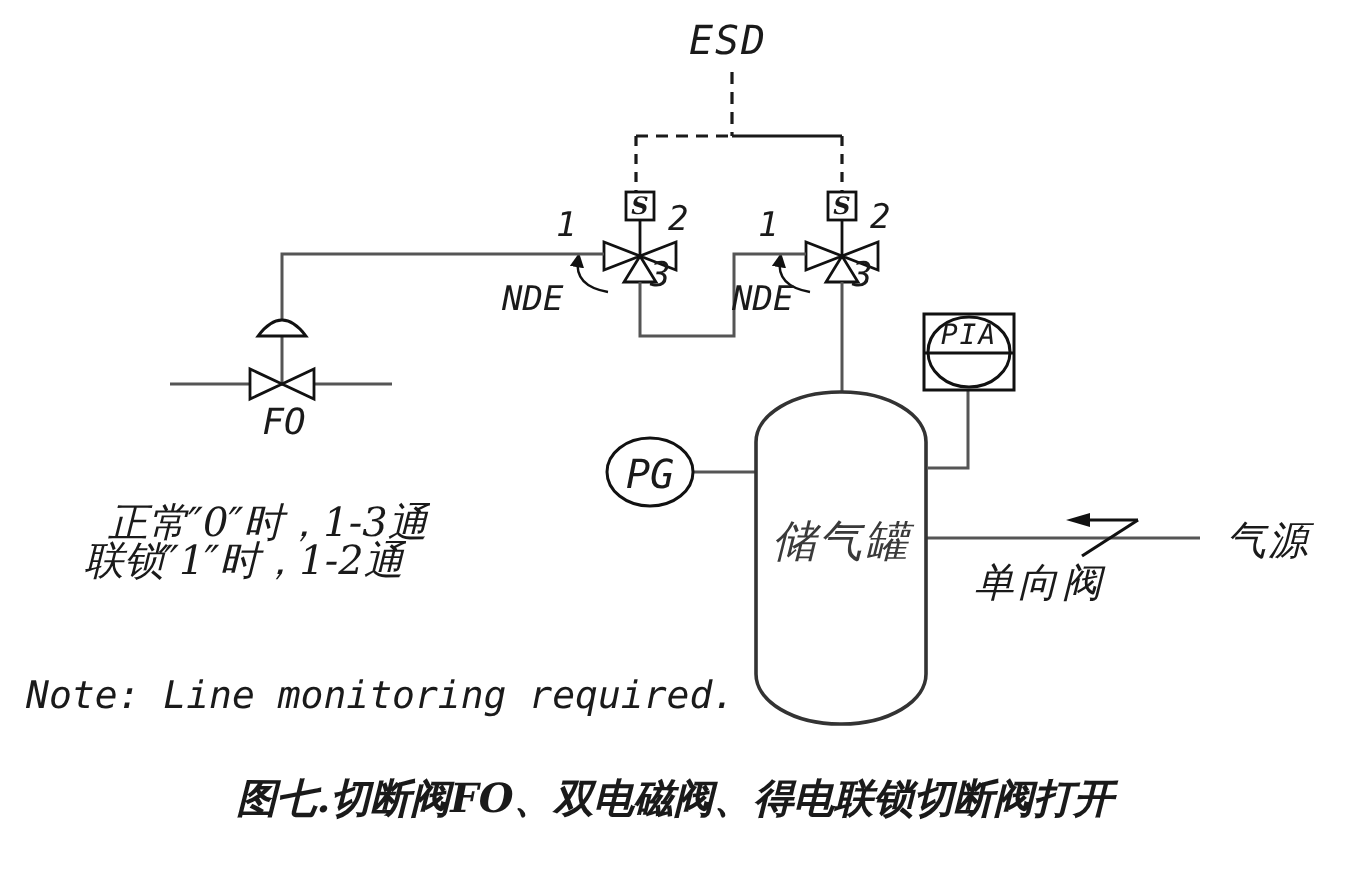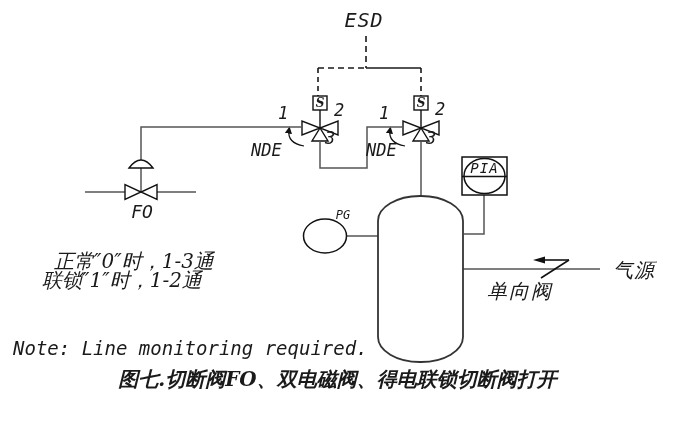--- a/index.html
+++ b/index.html
@@ -14,30 +14,30 @@
   .sbox{width:14px;height:14px;font-size:12px;font-weight:600;display:flex;align-items:center;justify-content:center;
         font-family:"DejaVu Serif","Liberation Serif",serif;}
   .s1{left:313px;top:96px;}
   .s2{left:414px;top:96px;}
   .num{font-size:17px;}
   .n11{left:278px;top:105px;} .n12{left:334px;top:102px;} .n13{left:325px;top:130px;}
   .n21{left:379px;top:105px;} .n22{left:435px;top:101px;} .n23{left:426px;top:130px;}
   .nde{font-size:17px;}
   .nde1{left:251px;top:142px;} .nde2{left:366px;top:142px;}
   .fo{left:127px;top:203px;width:30px;font-size:18px;}
-  .pg{left:303px;top:209px;width:44px;font-size:12px;margin-left:18px;}
+  .pg{left:303px;top:227px;width:44px;font-size:20px;}
   .pia{left:462px;top:161px;width:45px;font-size:14px;letter-spacing:1px;}
   .tank{left:378px;top:261px;width:85px;font-size:22px;color:#3a3a3a;letter-spacing:1px;}
   .chk{left:487px;top:281px;font-size:20px;letter-spacing:2px;}
   .src{left:613px;top:260px;font-size:20px;letter-spacing:1px;}
   .nl1{left:54px;top:251px;font-size:20px;}
   .nl2{left:42px;top:270px;font-size:20px;}
   .nl3{left:13px;top:312px;font-size:19px;}
   .nl4{left:13px;top:339px;font-size:19px;}
-  .cap{left:0;top:369px;width:675px;font-size:20px;font-weight:bold;}
+  .cap{left:0;top:389px;width:675px;font-size:20px;font-weight:bold;}
 </style>
 </head>
 <body>
 
 <div class="stage">
 
   <svg width="675" height="443" viewBox="0 0 675 443">
     <defs>
       <marker id="arw" markerWidth="8" markerHeight="8" refX="3" refY="3" orient="auto">
         <path d="M0,0 L6,3 L0,6 Z" fill="#111"></path>
@@ -116,20 +116,21 @@
   <span class="t mono num n22">2</span>
   <span class="t mono num n23">3</span>
 
   <span class="t mono nde nde1">NDE</span>
   <span class="t mono nde nde2">NDE</span>
 
   <span class="t mono fo ctr">FO</span>
   <span class="t mono pg ctr">PG</span>
   <span class="t mono pia ctr">PIA</span>
 
+  <span class="t serif tank ctr">储气罐</span>
   <span class="t serif chk">单向阀</span>
   <span class="t serif src">气源</span>
 
   <span class="t serif nl1">正常″0″时，1-3通</span>
   <span class="t serif nl2">联锁″1″时，1-2通</span>
   <span class="t mono nl4">Note: Line monitoring required.</span>
 
   <span class="t serif cap ctr">图七.切断阀FO、双电磁阀、得电联锁切断阀打开</span>
 </div>
 

